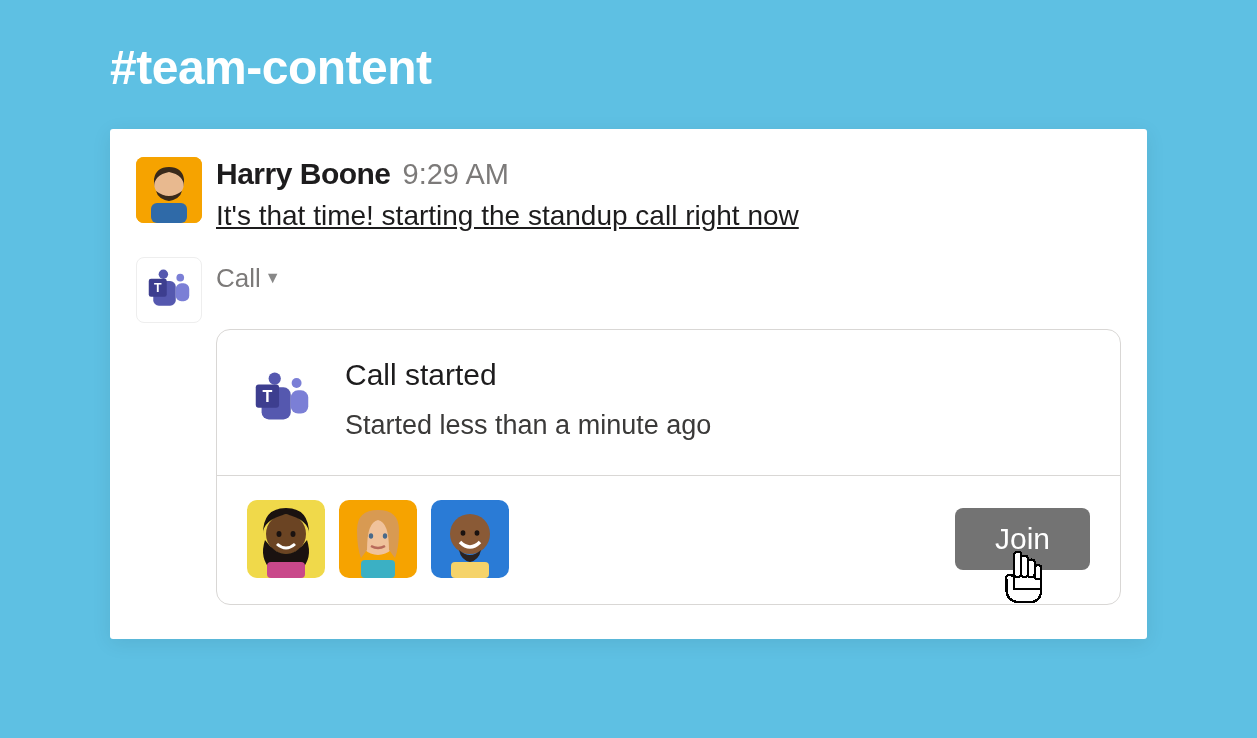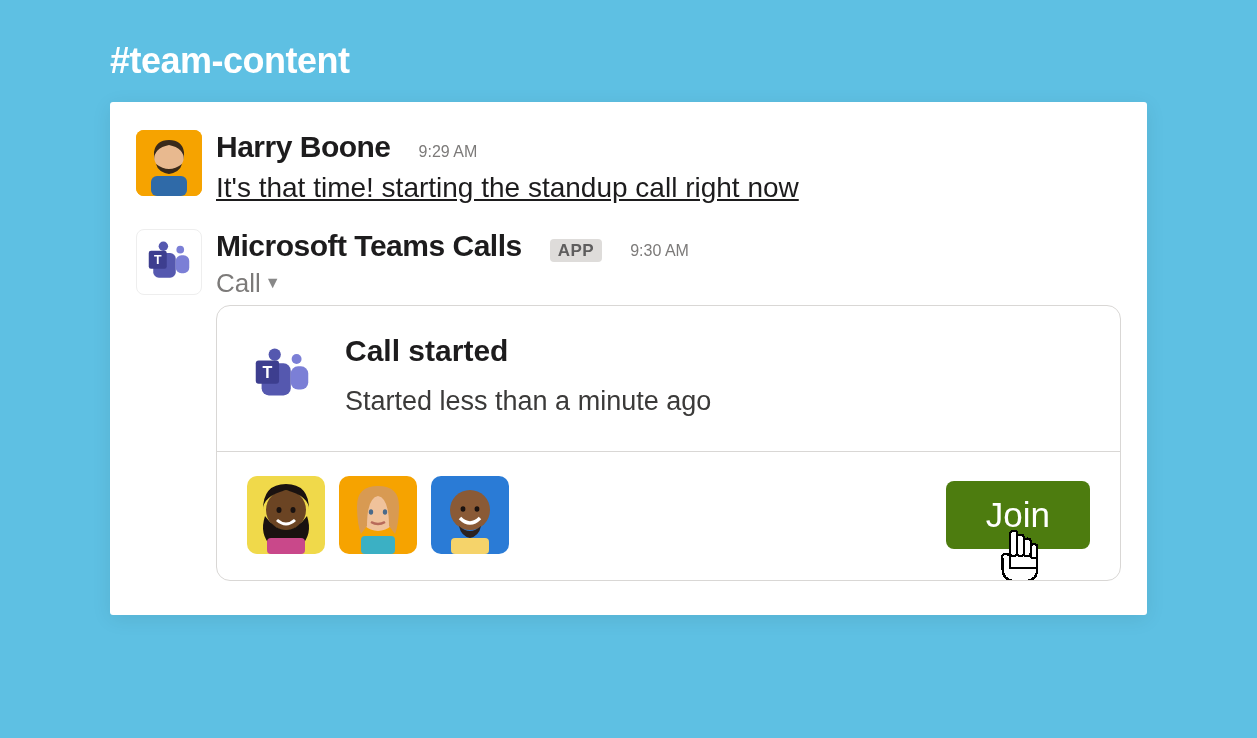--- a/index.html
+++ b/index.html
@@ -6,23 +6,23 @@
   html, body { width: 100%; height: 100%; }
   body {
     font-family: -apple-system, BlinkMacSystemFont, "Segoe UI", "Helvetica Neue", Arial, sans-serif;
     background: #5ec0e3;
     padding: 40px 110px 40px 110px;
     position: relative;
     min-height: 738px;
   }
   .channel-name {
     color: #fff;
-    font-size: 36px;
+    font-size: 48px;
     font-weight: 700;
-    margin-bottom: 20px;
+    margin-bottom: 34px;
     letter-spacing: -0.5px;
   }
   .card {
     background: #fff;
     border-radius: 3px;
     padding: 28px 26px 34px 26px;
     box-shadow: 0 4px 20px rgba(0,0,0,0.08);
   }
   .message {
     display: flex;
@@ -41,42 +41,42 @@
     overflow: hidden;
   }
   .avatar-harry {
     background: linear-gradient(180deg,#f6a300 0%, #f6a300 100%);
   }
   .avatar-harry svg { width: 100%; height: 100%; }
   .msg-body { flex: 1; min-width: 0; }
   .msg-header {
     display: flex;
     align-items: baseline;
-    gap: 28px;
+    gap: 12px;
     line-height: 1.1;
   }
   .sender {
     font-size: 30px;
     font-weight: 800;
     color: #1d1c1d;
     letter-spacing: -0.5px;
   }
   .app-badge {
     background: #dedcda;
     color: #5e5d5d;
     font-size: 17px;
     font-weight: 600;
     padding: 3px 8px;
     border-radius: 4px;
     letter-spacing: 0.5px;
     line-height: 1;
   }
   .timestamp {
     color: #7c7a79;
-    font-size: 16px;
+    font-size: 29px;
     font-weight: 400;
   }
   .msg-text {
     font-size: 28px;
     color: #1d1c1d;
     margin-top: 6px;
     line-height: 1.35;
     text-decoration: underline;
   }
   .call-label-row {
@@ -114,21 +114,21 @@
     gap: 28px;
     padding: 28px 30px 34px 30px;
   }
   .call-card-top .teams-mini {
     width: 70px; height: 70px;
     display:flex; align-items:center; justify-content:center;
     flex-shrink:0;
   }
   .call-title {
     font-size: 30px;
-    font-weight: 700;
+    font-weight: 400;
     color: #1d1c1d;
   }
   .call-sub {
     font-size: 27px;
     color: #3b3a39;
     margin-top: 18px;
   }
   .call-card-bottom {
     border-top: 1px solid #d9d7d5;
     padding: 24px 30px 26px 30px;
@@ -140,25 +140,25 @@
     display: flex;
     gap: 14px;
   }
   .participant {
     width: 78px; height: 78px;
     border-radius: 10px;
     overflow: hidden;
     flex-shrink: 0;
   }
   .join-btn {
-    background: #4d7c0f;
+    background: #737373;
     color: #fff;
     border: none;
     border-radius: 8px;
-    font-size: 35px;
+    font-size: 30px;
     font-weight: 500;
     padding: 14px 40px;
     cursor: pointer;
     position: relative;
   }
   .cursor-overlay {
     position: absolute;
     bottom: -38px;
     left: 50%;
     transform: translateX(-50%);
@@ -201,25 +201,20 @@
       <svg viewBox="0 0 48 48" width="54" height="54">
         <circle cx="19" cy="10" r="4.2" fill="#5558af"></circle>
         <circle cx="34" cy="13" r="3.4" fill="#7b7fd6"></circle>
         <rect x="10" y="16" width="20" height="22" rx="5" fill="#5558af"></rect>
         <rect x="30" y="18" width="12" height="16" rx="5" fill="#7b7fd6"></rect>
         <rect x="6" y="14" width="16" height="16" rx="2" fill="#3d3e8f"></rect>
         <text x="14" y="26" font-family="Arial" font-size="11" font-weight="700" fill="#fff" text-anchor="middle">T</text>
       </svg>
     </div>
     <div class="msg-body">
-      <div class="msg-header">
-        <span class="sender">Microsoft Teams Calls</span>
-        <span class="app-badge">APP</span>
-        <span class="timestamp">9:30 AM</span>
-      </div>
       <div class="call-label-row">
         <span>Call</span>
         <span class="chev">▼</span>
       </div>
     </div>
   </div>
 
   <div class="call-card">
     <div class="call-card-top">
       <div class="teams-mini">

